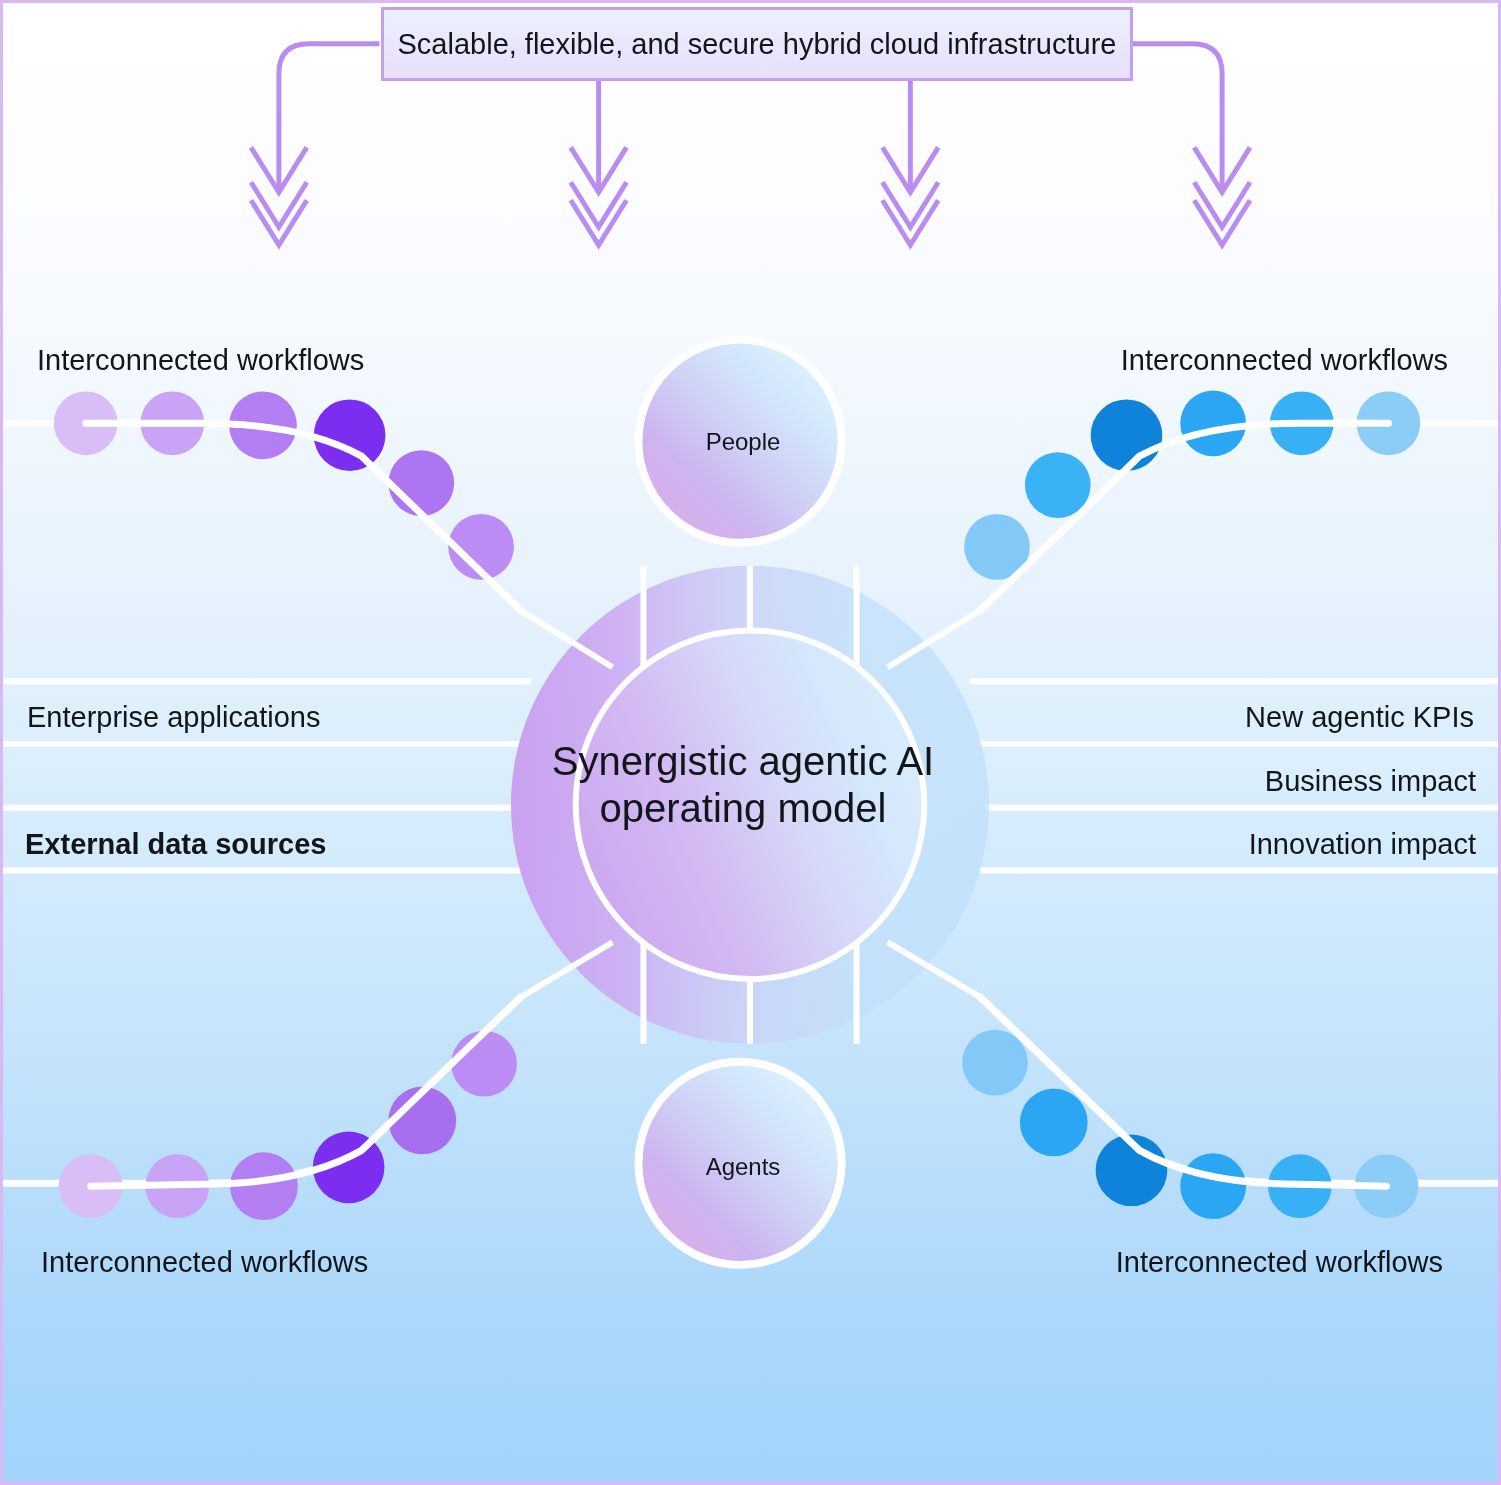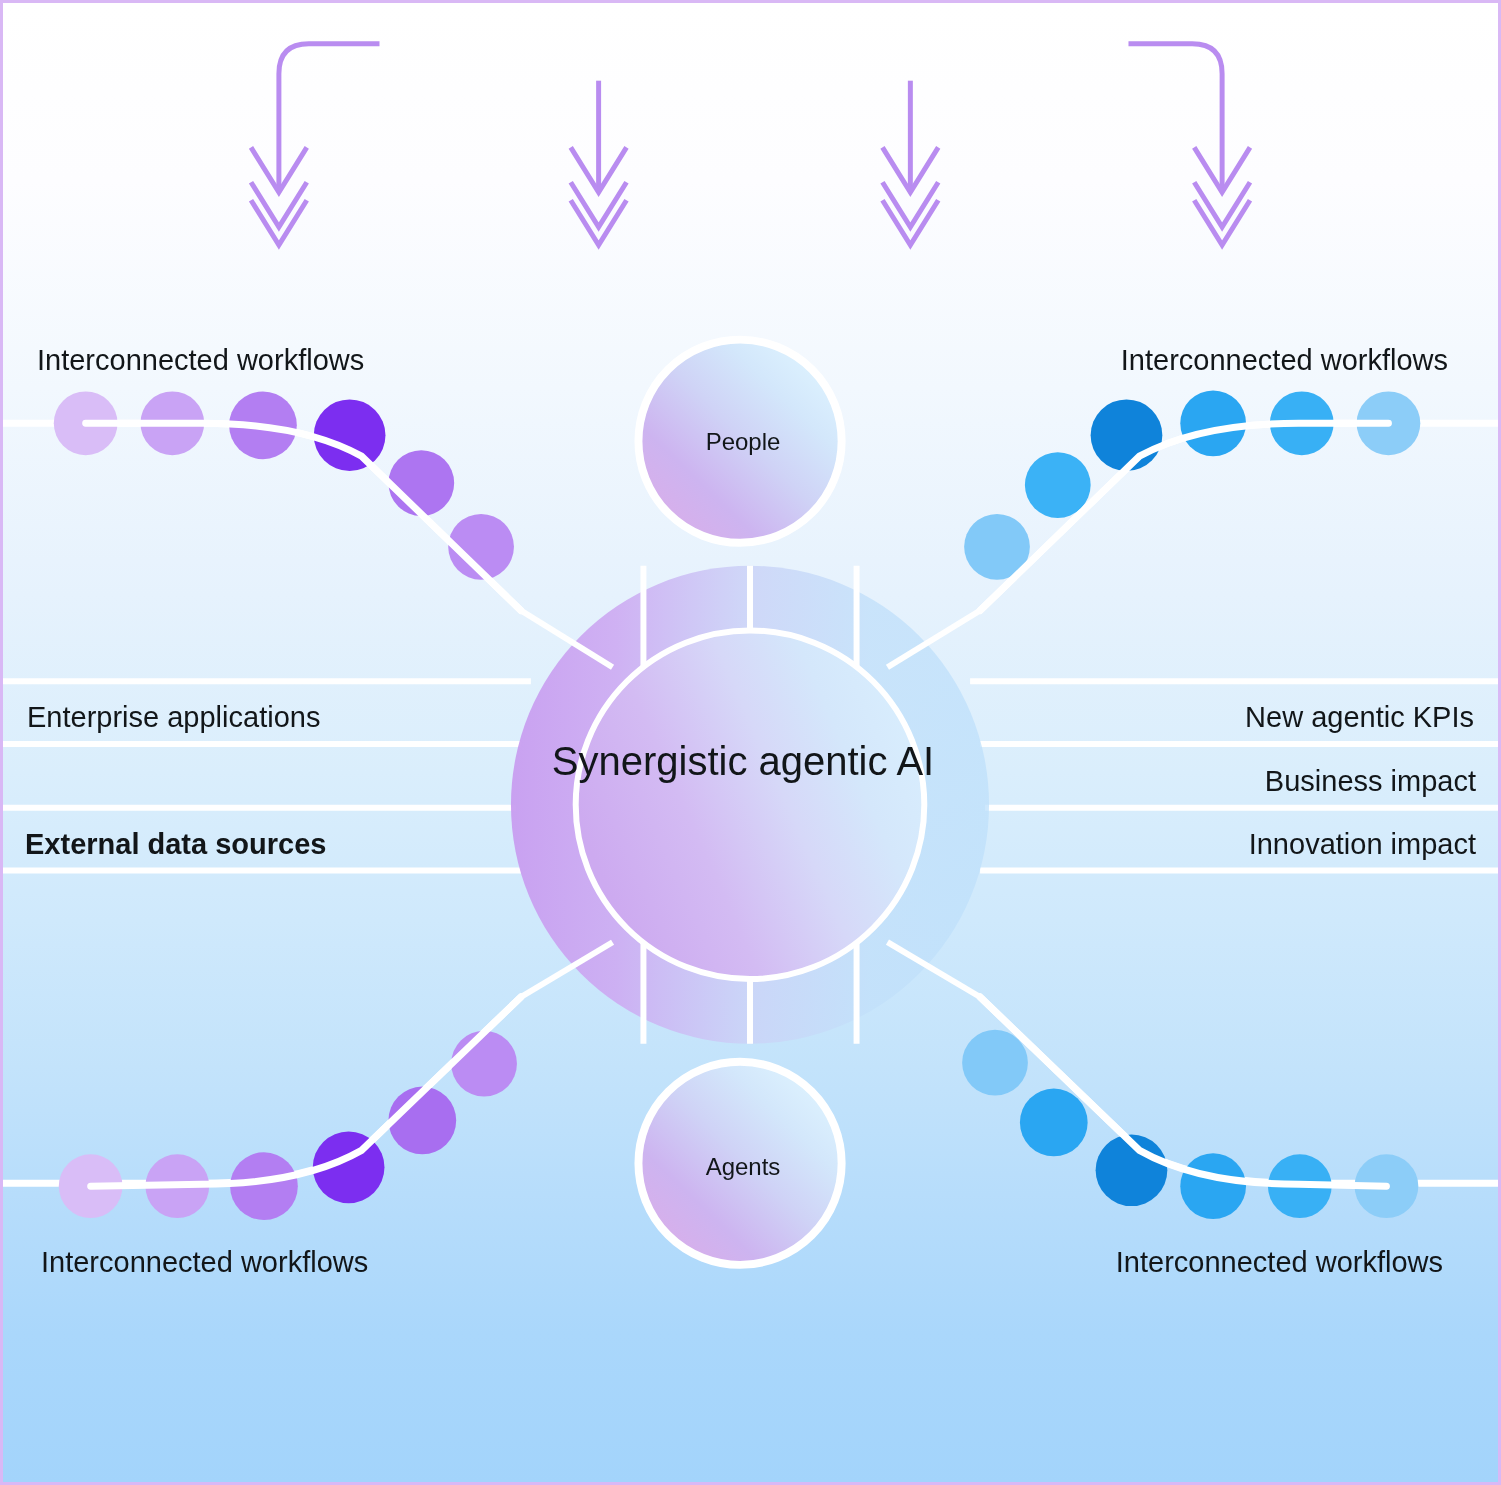--- a/index.html
+++ b/index.html
@@ -203,20 +203,23 @@
     </g>
 
     <g fill="none" stroke="#ffffff" stroke-width="7" stroke-linecap="round">
       <path d="M 83 422 L 200 422 Q 300 422 360 455 L 520 610"></path>
       <path d="M 1391 422 L 1301 422 Q 1201 422 1141 455 L 981 610"></path>
       <path d="M 88 1188 L 200 1186 Q 300 1186 360 1152 L 520 998"></path>
       <path d="M 1389 1188 L 1301 1186 Q 1201 1186 1141 1152 L 981 998"></path>
     </g>
   </svg>
 
+  <div class="banner">
+    <span>Scalable, flexible, and secure hybrid cloud infrastructure</span>
+  </div>
 
   <div class="lbl" style="left:34px;top:340px;">Interconnected workflows</div>
 
   <div class="lbl r" style="right:50px;top:340px;">Interconnected workflows</div>
 
   <div class="lbl" style="left:38px;top:1242px;">Interconnected workflows</div>
 
   <div class="lbl r" style="right:55px;top:1242px;">Interconnected workflows</div>
 
   <div class="lbl" style="left:24px;top:697px;">Enterprise applications</div>
@@ -224,16 +227,17 @@
 
   <div class="lbl r" style="right:24px;top:697px;">New agentic KPIs</div>
   <div class="lbl r" style="right:22px;top:761px;">Business impact</div>
   <div class="lbl r" style="right:22px;top:824px;">Innovation impact</div>
 
   <div class="node-lbl" style="left:620px;top:425px;">People</div>
   <div class="node-lbl" style="left:620px;top:1150px;">Agents</div>
 
   <div class="ctrtxt">
     <span class="big">Synergistic agentic AI</span>
+    <span class="big">operating model</span>
   </div>
 
 
 </div>
 
 </body></html>

